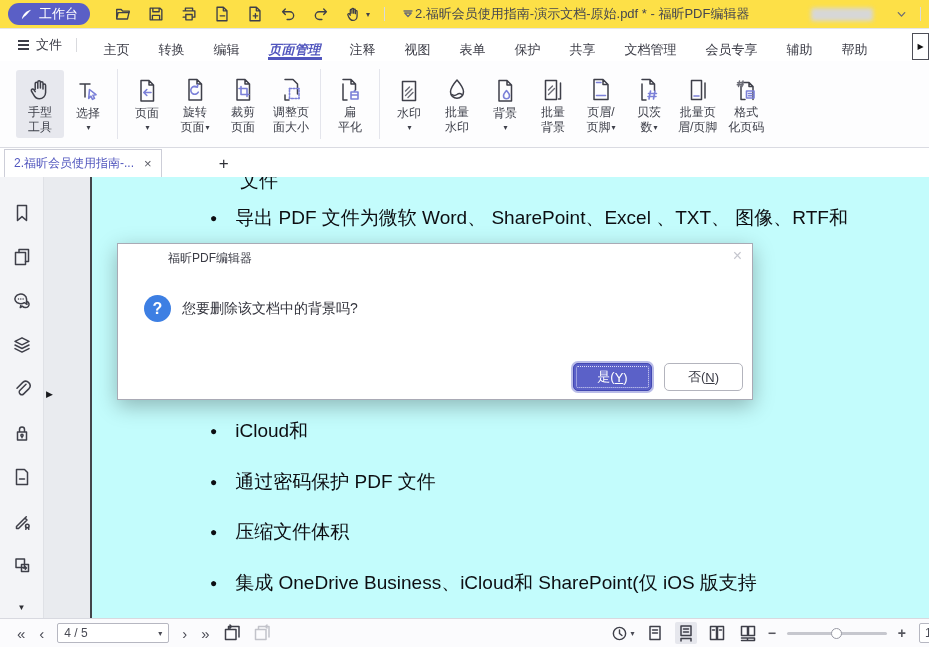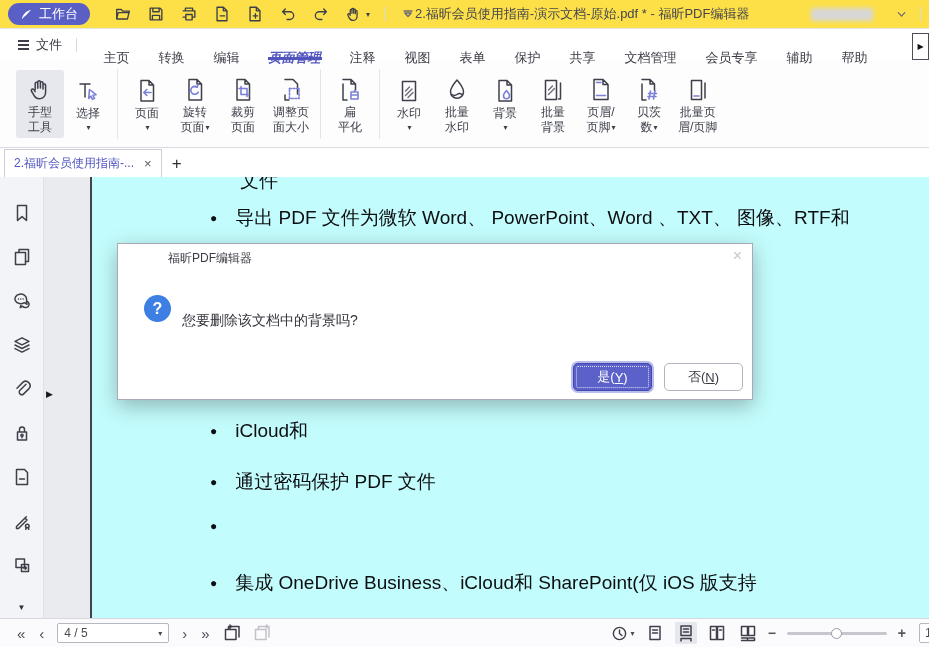--- a/index.html
+++ b/index.html
@@ -27,39 +27,39 @@
   .tb-chev2{margin-left:22px;}
   .qt-sep2{width:1px;height:14px;background:#d9dade;margin-left:12px;}
 
   
   .menubar{height:32px;background:#fff;display:flex;align-items:center;
     padding-left:18px;font-size:13px;color:#3c3d47;position:relative;box-sizing:border-box;}
   .hamburger{display:inline-flex;flex-direction:column;gap:2.5px;margin-right:7px;}
   .hamburger i{display:block;width:11px;height:1.5px;background:#3c3d47;}
   .menu-file{display:flex;align-items:center;height:32px;}
   .menu-sep{width:1px;height:14px;background:#d9dade;margin:0 12px 0 14px;}
-  .menu-item{height:29px;line-height:29px;margin:0 13.5px;padding:12px 1px;cursor:default;box-sizing:border-box;}
+  .menu-item{height:29px;line-height:29px;margin:0 13.5px;padding:4px 1px;cursor:default;box-sizing:border-box;}
   .menu-item.active{color:#5156be;font-weight:bold;border-bottom:3px solid #5156be;font-style:italic;}
   .menu-overflow{position:absolute;right:0;top:4px;width:15px;height:25px;border:1px solid #4d4e57;
     background:#fff;display:flex;align-items:center;justify-content:center;font-size:8px;color:#111;}
 
   
   .ribbon{height:87px;background:#fdfdfe;border-bottom:1px solid #dadbe2;display:flex;
     align-items:center;padding-left:16px;box-sizing:border-box;}
   .tb-item{display:flex;flex-direction:column;align-items:center;justify-content:flex-start;
     padding:5px 5px 3px;border-radius:3px;min-width:38px;cursor:default;}
   .tb-item.selected{background:#e7e8ee;}
   .tb-ico{height:30px;display:flex;align-items:center;justify-content:center;}
   .tb-lab{font-size:12px;line-height:15px;color:#3f414b;text-align:center;white-space:nowrap;}
   .tb-caret{font-size:8px;color:#3f414b;vertical-align:1px;margin-left:1px;}
   .tb-caret.alone{display:block;line-height:13px;}
   .rb-sep{width:1px;height:70px;background:#e4e5ec;margin:0 5px;}
 
   
-  .tabbar{height:29px;background:#fff;display:flex;align-items:flex-end;padding-left:4px;box-sizing:border-box;}
+  .tabbar{height:29px;background:#fff;display:flex;align-items:flex-end;padding-left:4px;box-sizing:border-box;gap:47px;}
   .doc-tab{height:27px;display:flex;align-items:center;gap:10px;padding:0 9px;
     border:1px solid #cdced8;border-bottom:none;background:#fff;font-size:12px;color:#5156be;}
   .tab-close{color:#5b5c66;font-size:13px;line-height:1;cursor:default;}
   .tab-new{width:30px;height:27px;display:flex;align-items:center;justify-content:center;
     font-size:17px;color:#2e2f36;cursor:default;}
 
   
   .main{position:absolute;top:177px;left:0;right:0;height:441px;background:#e9ebef;overflow:hidden;}
   .side-rail{position:absolute;left:0;top:0;bottom:0;width:44px;background:#f3f4f7;
     border-right:1px solid #dfe1e6;display:flex;flex-direction:column;align-items:center;
@@ -75,21 +75,21 @@
   .doc-heading{position:absolute;font-size:19px;font-weight:500;color:#0d0e12;white-space:nowrap;}
 
   
   .dialog{position:absolute;left:117px;top:66px;width:636px;height:157px;background:#fff;
     border:1px solid #a9aab5;box-shadow:0 6px 20px rgba(0,0,0,.28);box-sizing:border-box;}
   .dlg-title{position:absolute;left:10px;top:6px;font-size:12px;color:#3a3b45;margin-left:40px;}
   .dlg-close{position:absolute;right:10px;top:3px;font-size:16px;color:#c5c6ce;cursor:default;}
   .dlg-qicon{position:absolute;left:26px;top:51px;width:27px;height:27px;border-radius:50%;
     background:#3d7fe3;color:#fff;font-size:16px;font-weight:bold;
     display:flex;align-items:center;justify-content:center;}
-  .dlg-msg{position:absolute;left:64px;top:68px;font-size:14px;color:#33343d;}
+  .dlg-msg{position:absolute;left:64px;top:56px;font-size:14px;color:#33343d;}
   .dlg-btn{position:absolute;top:119px;width:79px;height:28px;border-radius:5px;font-size:13px;
     display:flex;align-items:center;justify-content:center;box-sizing:border-box;cursor:default;}
   .dlg-btn .key{text-decoration:underline;}
   .btn-yes{left:455px;background:#5b61c8;border:1px solid #4348b2;color:#fff;
     outline:1px dotted #dadcf5;outline-offset:-4px;box-shadow:0 0 0 2px #b9bce8;}
   .btn-no{left:546px;background:#fff;border:1px solid #b3b4bd;color:#3a3b45;}
 
   
   .statusbar{position:absolute;left:0;right:0;bottom:0;height:29px;background:#fbfbfd;
     border-top:1px solid #d8d9e0;display:flex;align-items:center;padding:0 0 0 10px;
@@ -355,20 +355,30 @@
     <span class="tb-ico">
       <svg width="26" height="26" viewBox="0 0 26 26">
           <path class="stk" d="M6.5 3.5 h10 v19 h-10 Z"></path>
           <path class="stk" d="M20 6 v15"></path>
           <path class="stk-p" stroke-width="2.2" d="M9 19 h5"></path>
         </svg>
     </span>
     <span class="tb-lab"><span>批量页</span><br><span>眉/页脚</span></span>
   </div>
 
+  <div class="tb-item">
+    <span class="tb-ico">
+      <svg width="26" height="26" viewBox="0 0 26 26">
+          <path class="stk" d="M8 5.5 h8 l4 4 v13 M12 22.5 H8 V9 M16 5.5 v4 h4"></path>
+          <path class="stk-g" d="M6.5 4 l-1 5.5 M10 4 l-1 5.5 M4.5 5.7 h6 M4.2 7.8 h6"></path>
+          <path class="stk-p" d="M13.5 14 h7.5 v7 h-7.5 Z M15.5 16.5 h3.5 M15.5 18.7 h3.5"></path>
+        </svg>
+    </span>
+    <span class="tb-lab"><span>格式</span><br><span>化页码</span></span>
+  </div>
 </div>
 
 <div class="tabbar">
   <div class="doc-tab">
     <span>2.福昕会员使用指南-...</span>
     <span class="tab-close">×</span>
   </div>
   <div class="tab-new">+</div>
 </div>
 
@@ -433,32 +443,33 @@
     <span class="side-caret">▼</span>
   </div>
 
   <span class="panel-expander">▶</span>
 
   <div class="page-canvas">
     <div class="doc-heading" style="left:148px;top:-9px;">文件</div>
 
     <div class="doc-line" style="left:118px;top:28px;">
       <span class="doc-bullet">●</span>
-      <span>导出 PDF 文件为微软 Word、 PowerPoint、Word 、TXT、 图像、RTF和</span>
+      <span>导出 PDF 文件为微软 Word、 SharePoint、Excel 、TXT、 图像、RTF和</span>
     </div>
     <div class="doc-line" style="left:118px;top:241px;">
       <span class="doc-bullet">●</span>
       <span>iCloud和</span>
     </div>
     <div class="doc-line" style="left:118px;top:292px;">
       <span class="doc-bullet">●</span>
       <span>通过密码保护 PDF 文件</span>
     </div>
     <div class="doc-line" style="left:118px;top:342px;">
       <span class="doc-bullet">●</span>
+      <span>压缩文件体积</span>
     </div>
     <div class="doc-line" style="left:118px;top:393px;">
       <span class="doc-bullet">●</span>
       <span>集成 OneDrive Business、iCloud和 SharePoint(仅 iOS 版支持</span>
     </div>
   </div>
 
   <div class="dialog">
     <span class="dlg-title">福昕PDF编辑器</span>
     <span class="dlg-close">×</span>

